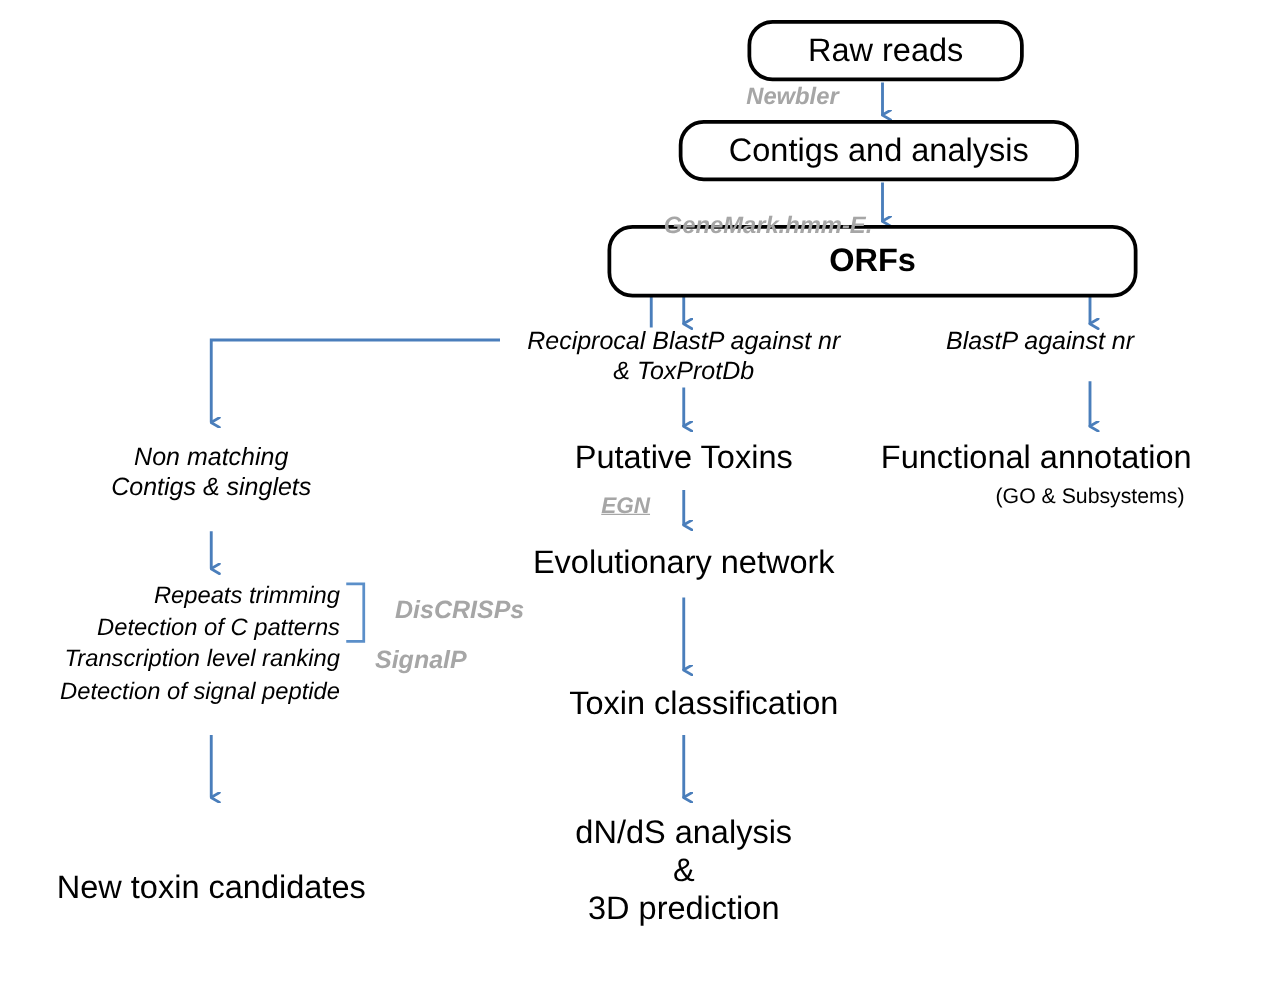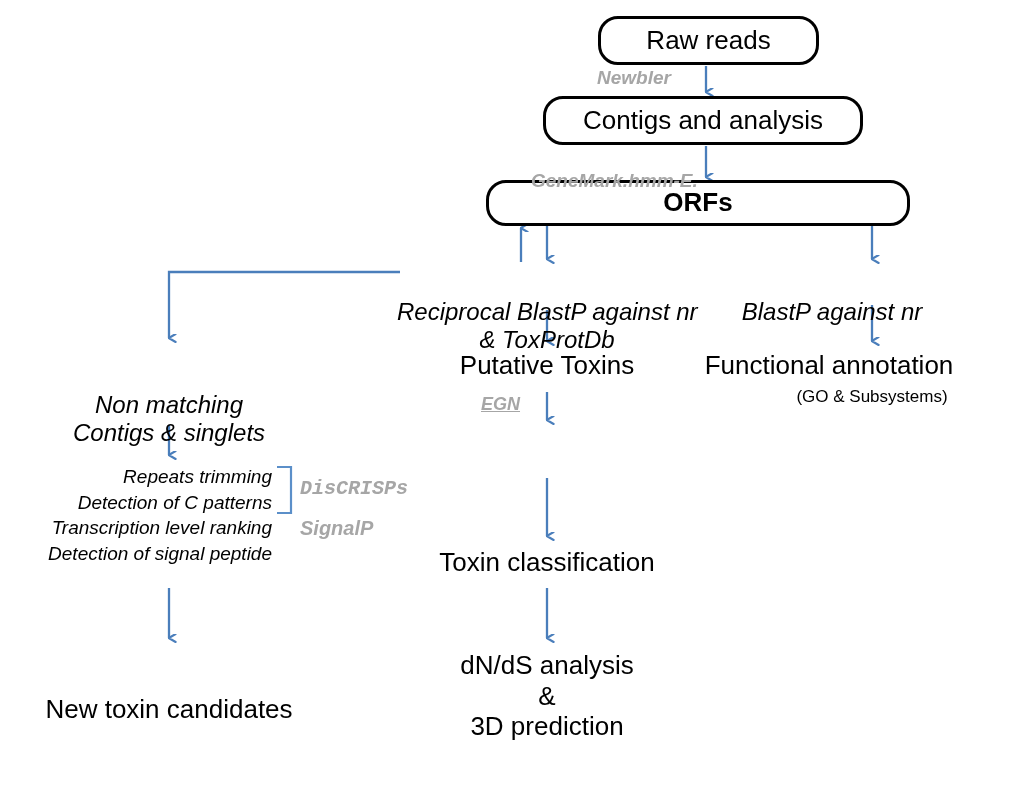--- a/index.html
+++ b/index.html
@@ -49,22 +49,21 @@
     color: #000000;
   }
   .node.big {
     font-size: 26px;
   }
   .node.small {
     font-size: 17px;
   }
   .node.italic-lg {
     font-style: italic;
-    font-size: 24px;
-    margin-top: 36px;
+    font-size: 20px;
   }
   .node.steps {
     font-style: italic;
     font-size: 19px;
     line-height: 1.35;
     text-align: right;
   }
   
   .tool {
     position: absolute;
@@ -136,31 +135,31 @@
   </svg>
 
   <div class="box" style="left:598px; top:16px; width:221px; height:49px;">
     <span class="box-label">Raw reads</span>
   </div>
 
   <div class="box" style="left:543px; top:96px; width:320px; height:49px;">
     <span class="box-label">Contigs and analysis</span>
   </div>
 
-  <div class="box" style="left:486px; top:180px; width:424px; height:46px;">
+  <div class="box" style="left:486px; top:180px; width:424px; height:58px;">
     <span class="box-label bold">ORFs</span>
   </div>
 
   <div class="tool t19" style="left:597px; top:67px;">Newbler</div>
 
   <div class="tool t19" style="left:531px; top:147px;margin-top:23px;">GeneMark.hmm-E.</div>
 
   <div class="tool t18" style="left:481px; top:394px;">EGN</div>
 
-  <div class="tool t20" style="left:300px; top:477px;font-family:Liberation Mono, monospace;">DisCRISPs</div>
+  <div class="tool t20" style="left:316px; top:477px;">DisCRISPs</div>
 
   <div class="tool t20" style="left:300px; top:517px;">SignalP</div>
 
   <div class="node italic-lg" style="left:397px; top:262px; width:300px;">
     <div>Reciprocal BlastP against nr</div>
     <div>&amp; ToxProtDb</div>
   </div>
 
   <div class="node italic-lg" style="left:732px; top:262px; width:200px;">BlastP against nr</div>
 
@@ -173,22 +172,23 @@
     <div>Repeats trimming</div>
     <div>Detection of C patterns</div>
     <div>Transcription level ranking</div>
     <div>Detection of signal peptide</div>
   </div>
 
   <div class="node big" style="left:19px; top:650px; width:300px;margin-top:44px;">New toxin candidates</div>
 
   <div class="node big" style="left:422px; top:350px; width:250px;">Putative Toxins</div>
 
+  <div class="node big" style="left:402px; top:434px; width:290px;">Evolutionary network</div>
 
-  <div class="node big" style="left:412px; top:547px; width:270px;text-align:center;">Toxin classification</div>
+  <div class="node big" style="left:428px; top:547px; width:270px;text-align:center;">Toxin classification</div>
 
   <div class="node big" style="left:422px; top:650px; width:250px;">
     <div>dN/dS analysis</div>
     <div>&amp;</div>
     <div>3D prediction</div>
   </div>
 
   <div class="node big" style="left:694px; top:350px; width:270px;">Functional annotation</div>
 
   <div class="node small" style="left:737px; top:387px; width:270px;">(GO &amp; Subsystems)</div>

